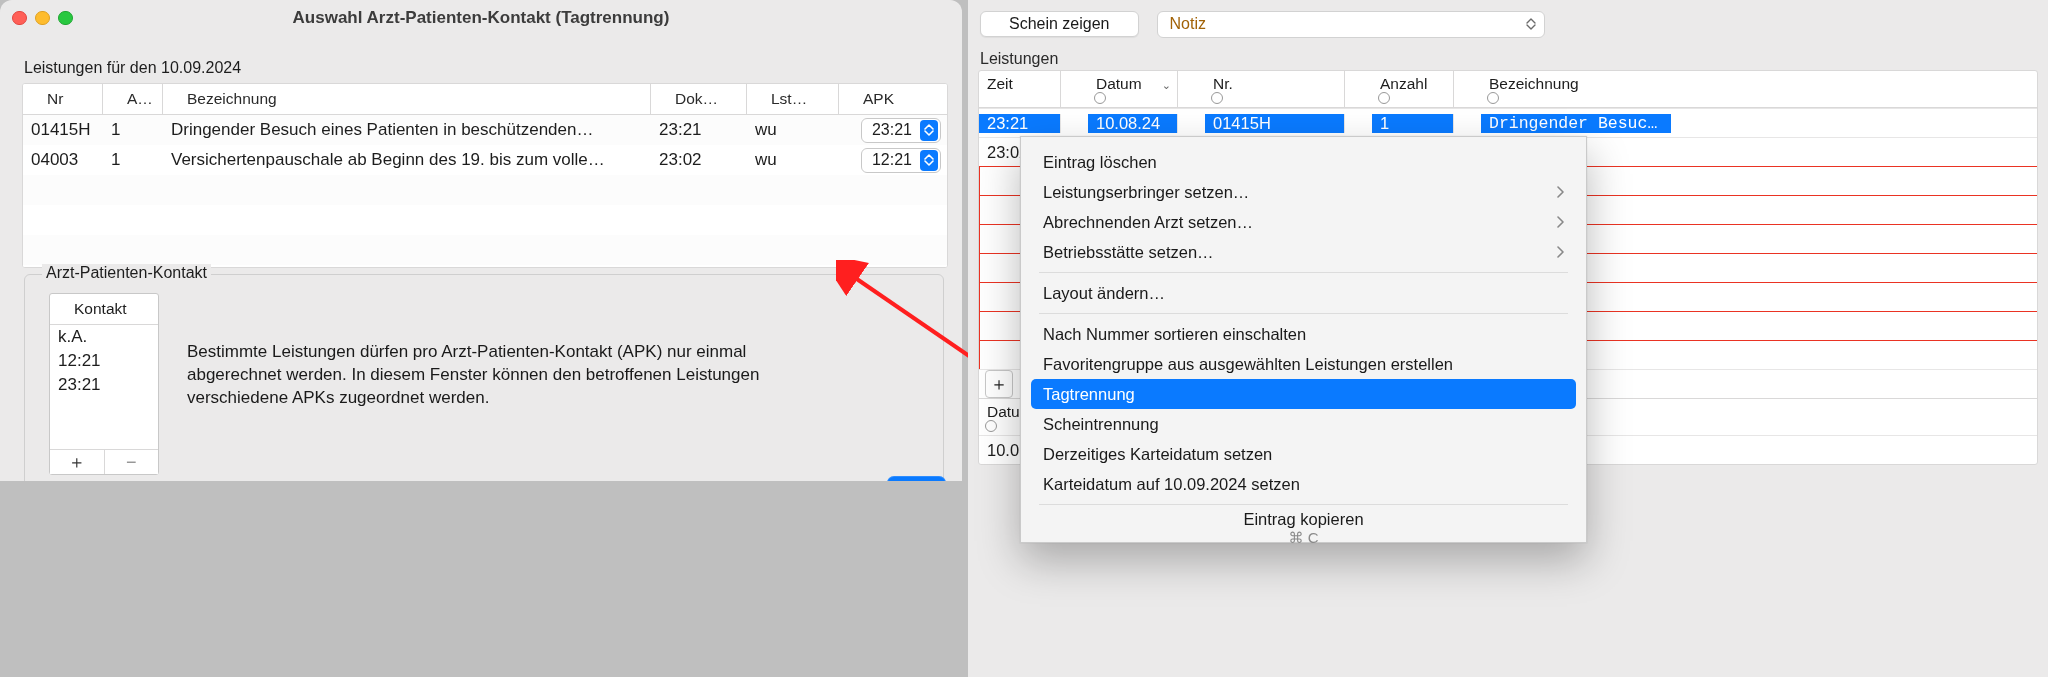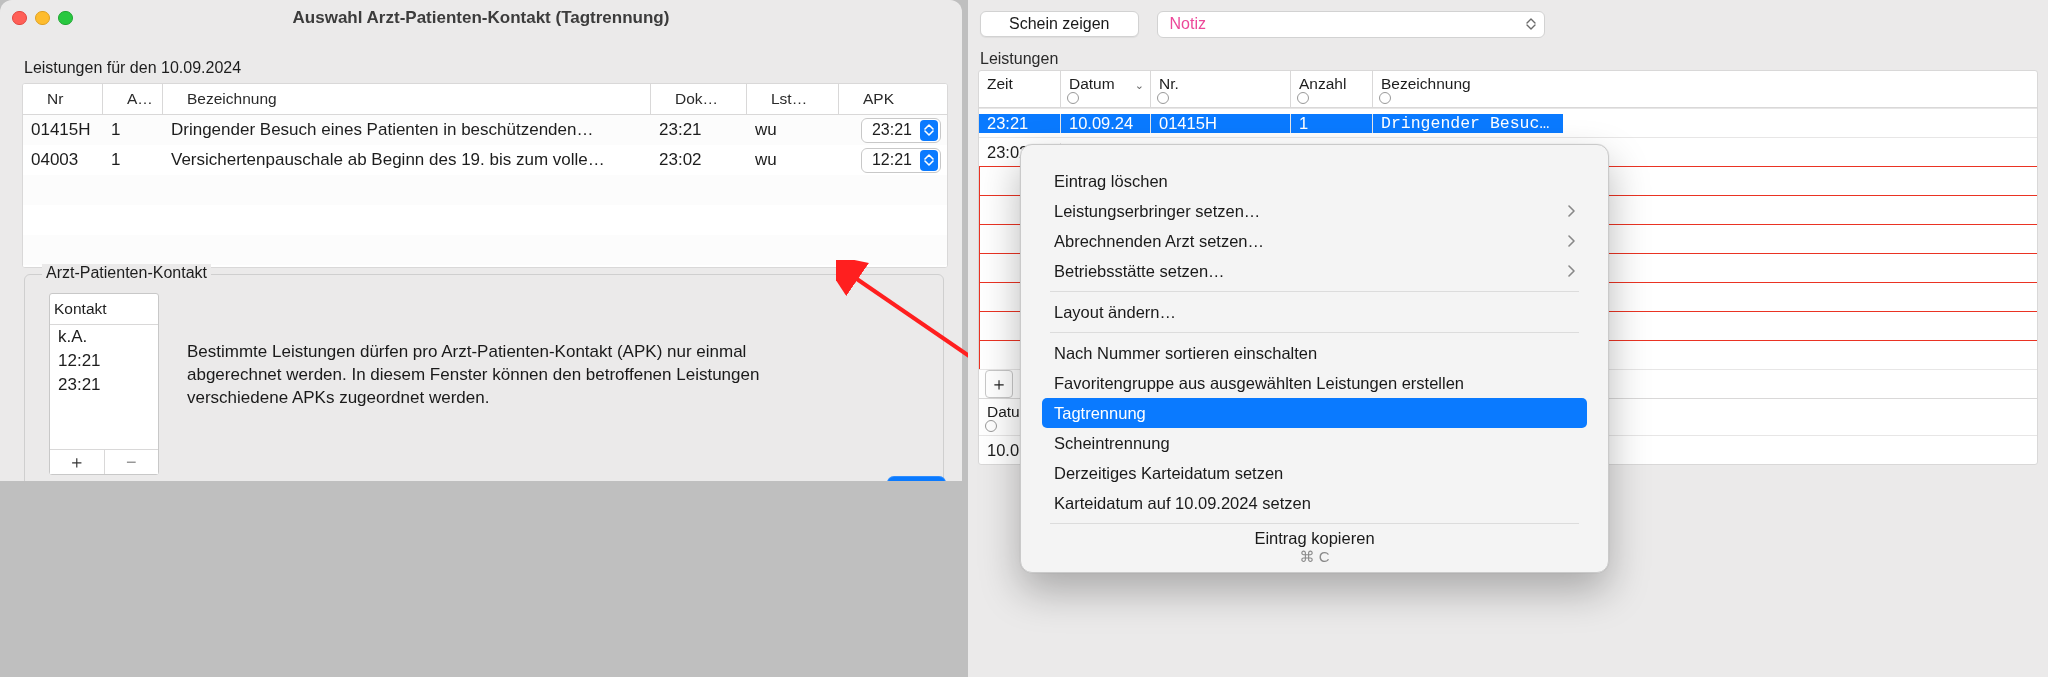--- a/index.html
+++ b/index.html
@@ -132,21 +132,21 @@
     display:flex; gap:28px; align-items:flex-start;
   }
 
   .kontakt-list{
     width:108px;
     border:1px solid #c8c8c8; border-radius:3px; background:#fff;
     display:flex; flex-direction:column;
     height:180px;
   }
   .kontakt-head{
-    padding:6px 4px;font-size:15.5px;border-bottom:1px solid var(--border);
+    padding:6px 24px;font-size:15.5px;border-bottom:1px solid var(--border);
   }
   .kontakt-items{flex:1;}
   .kontakt-items div{padding:2px 8px;font-size:17px;}
   .kontakt-btns{
     display:flex;border-top:1px solid var(--border);
     height:24px;
   }
   .kontakt-btns button{
     flex:1;background:#fff;border:none;border-right:1px solid var(--border);
     font-size:18px;line-height:1;color:#333;
@@ -185,41 +185,42 @@
   }
   .mac-btn{
     background:#ffffff;border:1px solid #d2d2d2;border-radius:6px;
     padding:3px 28px; font-size:16px; color:#1a1a1a;
     box-shadow:0 1px 1px rgba(0,0,0,.06);
   }
   .notiz-sel{
     flex:0 0 370px;
     display:flex; align-items:center; justify-content:space-between;
     background:#fff;border:1px solid #d2d2d2;border-radius:6px;
-    padding:2px 4px 2px 12px;color:#ec4899;font-size:16px;
+    padding:2px 4px 2px 12px;color:#a16207;font-size:16px;
   }
   .notiz-sel .chev-updown{width:18px;height:21px;display:flex;flex-direction:column;align-items:center;justify-content:center;}
   .notiz-sel .chev-updown svg{width:10px;height:6px;}
 
   .leist-label{
     font-size:16px; color:#2a2a2a; padding:6px 0 2px 12px;
   }
 
   
   .rt{
     margin:0 10px;
     border:1px solid var(--border);
     border-radius:3px;
     background:#fff;
     overflow:hidden;
   }
   .rt-head,.rt-row{
     display:grid;
     grid-template-columns:82px 90px 140px 82px 190px;
     align-items:center;
+    gap:27px;
   }
   .rt-head{border-bottom:1px solid var(--border);}
   .rt-head .th{
     font-size:15.5px; padding:4px 8px 14px 8px;
     border-right:1px solid var(--border);
     position:relative;
   }
   .rt-head .th:last-child{border-right:none;}
   .rt-head .radio{position:absolute;left:6px;bottom:3px;width:10px;height:10px;border:1px solid #999;border-radius:50%;}
   .rt-head .sort-caret{position:absolute;right:6px;top:8px;font-size:11px;color:#666;}
@@ -241,26 +242,26 @@
 
   .rt-second-head{
     border-top:1px solid var(--border);
   }
   .rt-second-head .th{padding:4px 8px 14px 8px;font-size:15.5px;position:relative;border-right:1px solid var(--border);}
   .rt-second-head .th .radio{position:absolute;left:6px;bottom:3px;width:10px;height:10px;border:1px solid #999;border-radius:50%;}
 
   
   .menu{
     position:absolute;
-    left:1020px; top:144px;
+    left:1020px; top:136px;
     width:545px;
     background:#f4f4f4;
-    border:1px solid #cacaca; border-radius:12px;
+    border:1px solid #cacaca; border-radius:0;
     box-shadow:0 18px 40px rgba(0,0,0,.28), 0 0 0 .5px rgba(0,0,0,.05);
-    padding:21px;
+    padding:10px;
     z-index:50;
   }
   .menu-item{
     display:flex; align-items:center; justify-content:space-between;
     height:30px; padding:0 12px; border-radius:5px;
     font-size:16.5px; color:#1a1a1a;
   }
   .menu-item.hl{background:var(--blue);color:#ffffff;}
   .menu-sep{height:1px;background:#dcdcdc;margin:5px 8px;}
   .menu-item .chev svg{width:8px;height:12px;}
@@ -397,21 +398,21 @@
         <span class="sort-caret">⌄</span>
         <span class="radio"></span>
       </div>
       <div class="th"><span>Nr.</span><span class="radio"></span></div>
       <div class="th"><span>Anzahl</span><span class="radio"></span></div>
       <div class="th"><span>Bezeichnung</span><span class="radio"></span></div>
     </div>
     <div class="rt-body">
       <div class="rt-row sel">
         <div class="td">23:21</div>
-        <div class="td">10.09.24</div>
+        <div class="td">10.08.24</div>
         <div class="td">01415H</div>
         <div class="td">1</div>
         <div class="td">Dringender Besuch eine</div>
       </div>
       <div class="rt-row">
         <div class="td">23:02</div>
         <div class="td"></div>
         <div class="td"></div>
         <div class="td"></div>
         <div class="td"></div>

